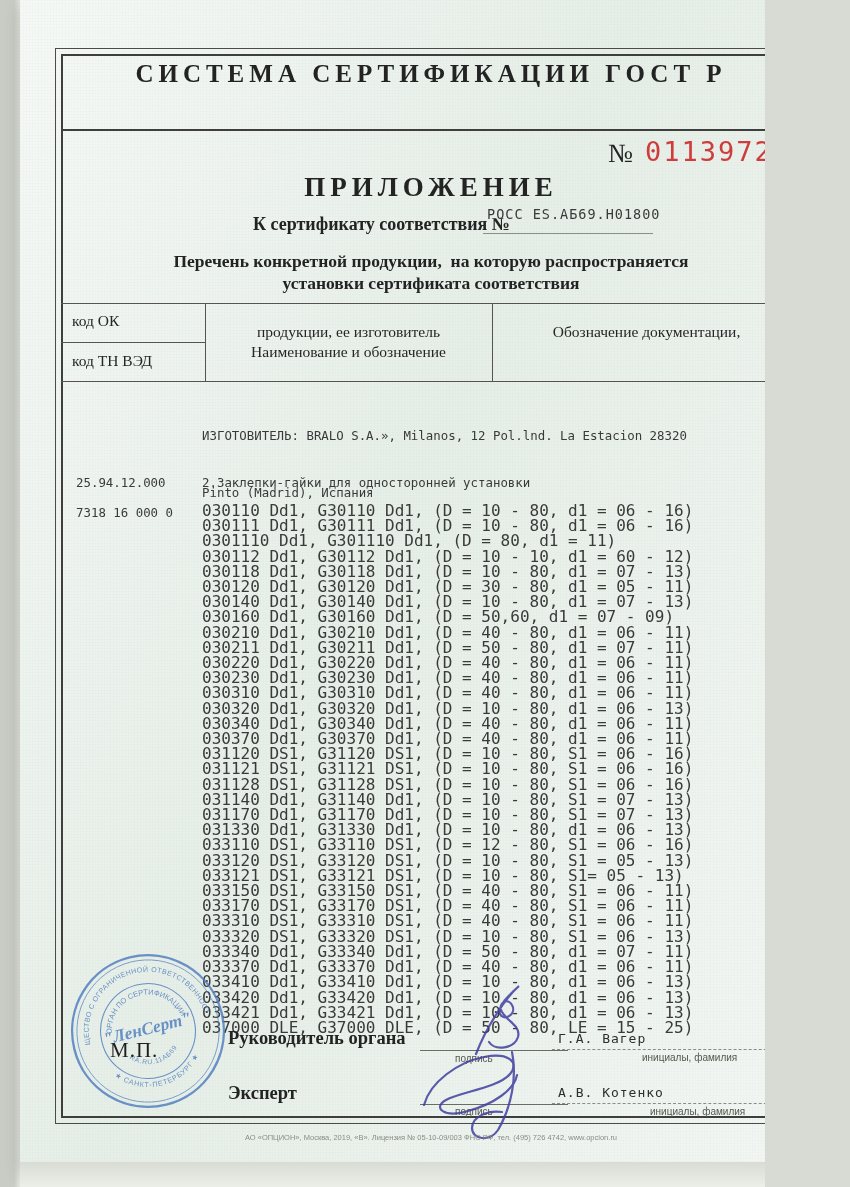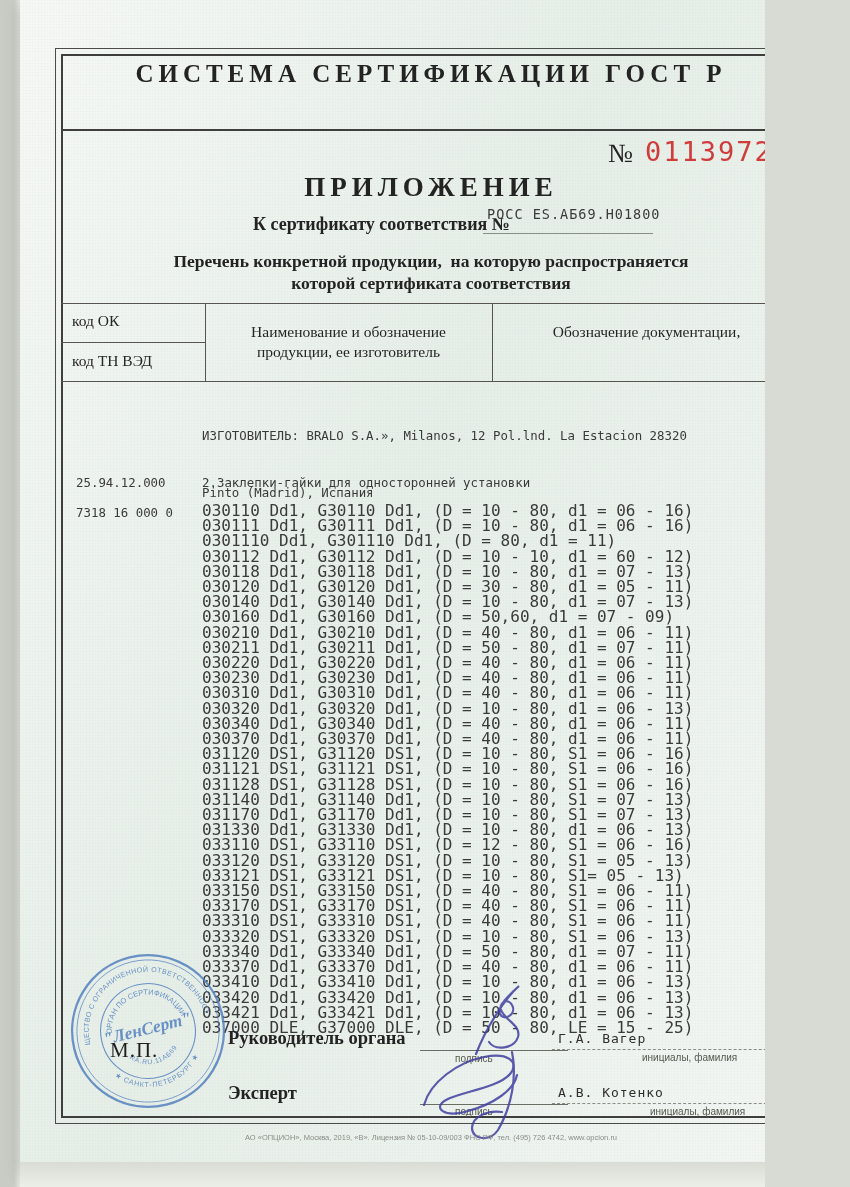--- a/index.html
+++ b/index.html
@@ -66,32 +66,32 @@
   <div class="abs ctr hdr1">СИСТЕМА СЕРТИФИКАЦИИ ГОСТ Р</div>
 
   <div class="abs numsign">№</div>
   <div class="abs numval">0113972</div>
 
   <div class="abs ctr apptitle">ПРИЛОЖЕНИЕ</div>
   <div class="abs certlabel">К сертификату соответствия №</div>
   <div class="abs mono certnum">РОСС ES.АБ69.Н01800</div>
   <div class="abs certline"></div>
   <div class="abs ctr sub1">Перечень конкретной продукции,  на которую распространяется</div>
-  <div class="abs ctr sub2">которой сертификата соответствия</div>
+  <div class="abs ctr sub2">установки сертификата соответствия</div>
 
   <div class="abs thinline" style="left:61px;top:303px;width:740px;"></div>
   <div class="abs thinline" style="left:61px;top:381px;width:740px;"></div>
   <div class="abs vline" style="left:205px;top:303px;height:78px;"></div>
   <div class="abs vline" style="left:492px;top:303px;height:78px;"></div>
   <div class="abs thinline" style="left:61px;top:342px;width:144px;"></div>
   <div class="abs th" style="left:72px;top:312px;">код ОК</div>
   <div class="abs th" style="left:72px;top:352px;">код ТН ВЭД</div>
   <div class="abs th thc" style="left:205px;top:322px;width:287px;">
+    <div>продукции, ее изготовитель</div>
     <div>Наименование и обозначение</div>
-    <div>продукции, ее изготовитель</div>
   </div>
   <div class="abs th thc" style="left:492px;top:322px;width:309px;">
     <div>Обозначение документации,</div>
   </div>
 
   <div class="abs mono body-mono" style="left:202px;top:388px;">
     <div>ИЗГОТОВИТЕЛЬ: BRALO S.A.», Milanos, 12 Pol.lnd. La Estacion 28320</div>
     <div>Pinto (Madrid), Испания</div>
   </div>
   <div class="abs mono body-mono" style="left:76px;top:473px;">25.94.12.000</div>

